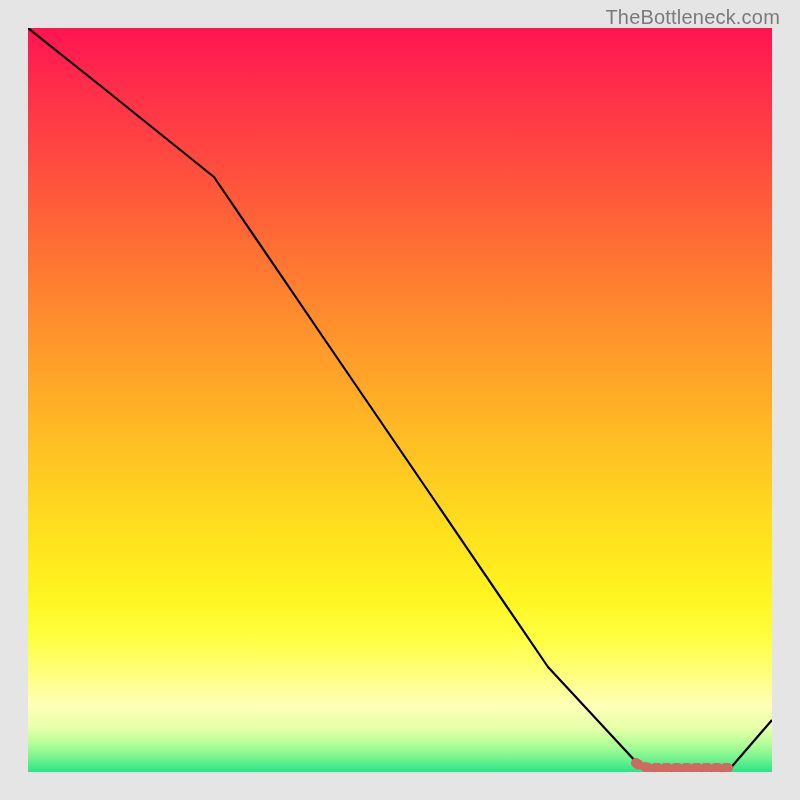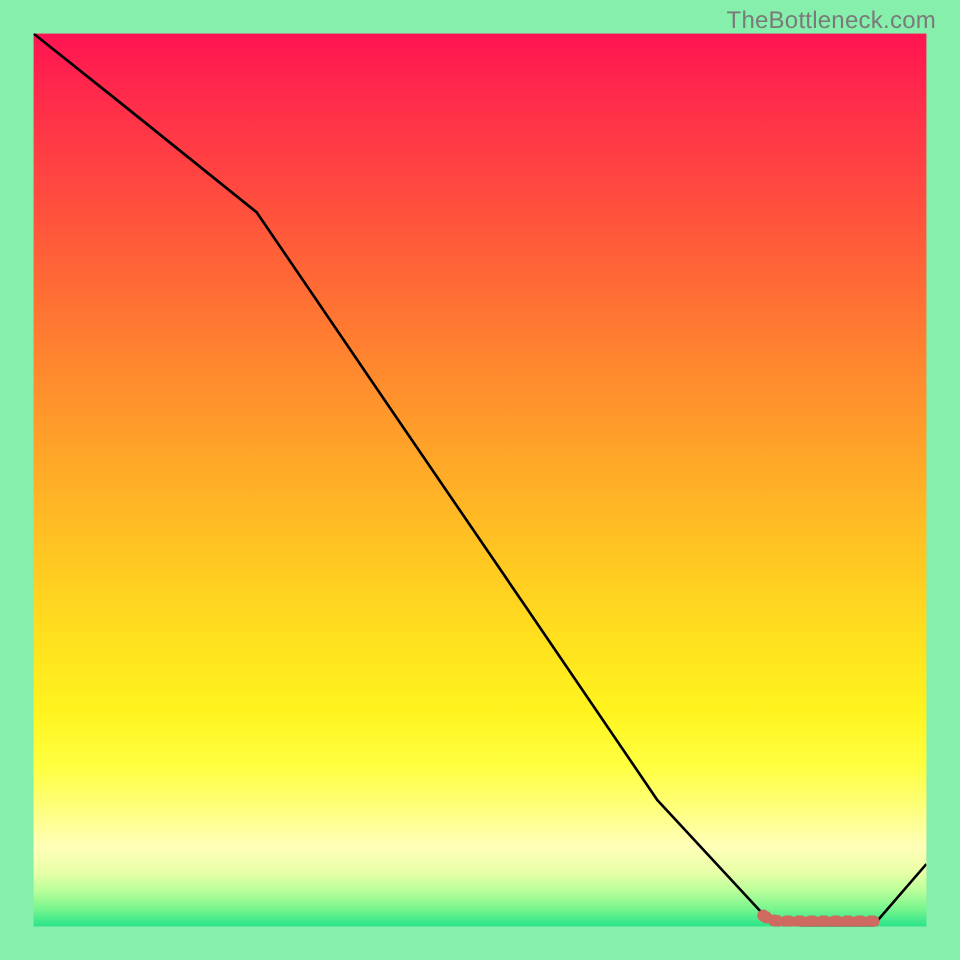--- a/index.html
+++ b/index.html
@@ -8,21 +8,21 @@
     width: 800px;
     height: 800px;
     background: #000;
     overflow: hidden;
     font-family: Arial, Helvetica, sans-serif;
   }
   .frame {
     position: relative;
     width: 800px;
     height: 800px;
-    background: #86efac;
+    background: #e5e5e5;
   }
   .plot-area {
     position: absolute;
     left: 28px;
     top: 28px;
     width: 744px;
     height: 744px;
   }
   .gradient {
     position: absolute;

